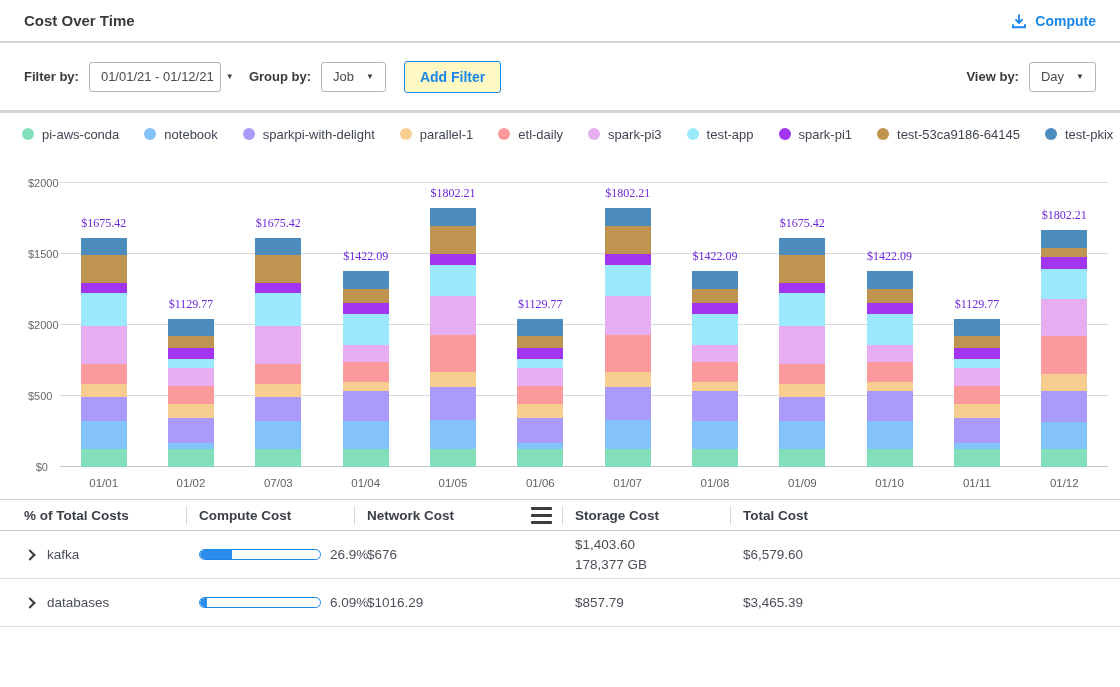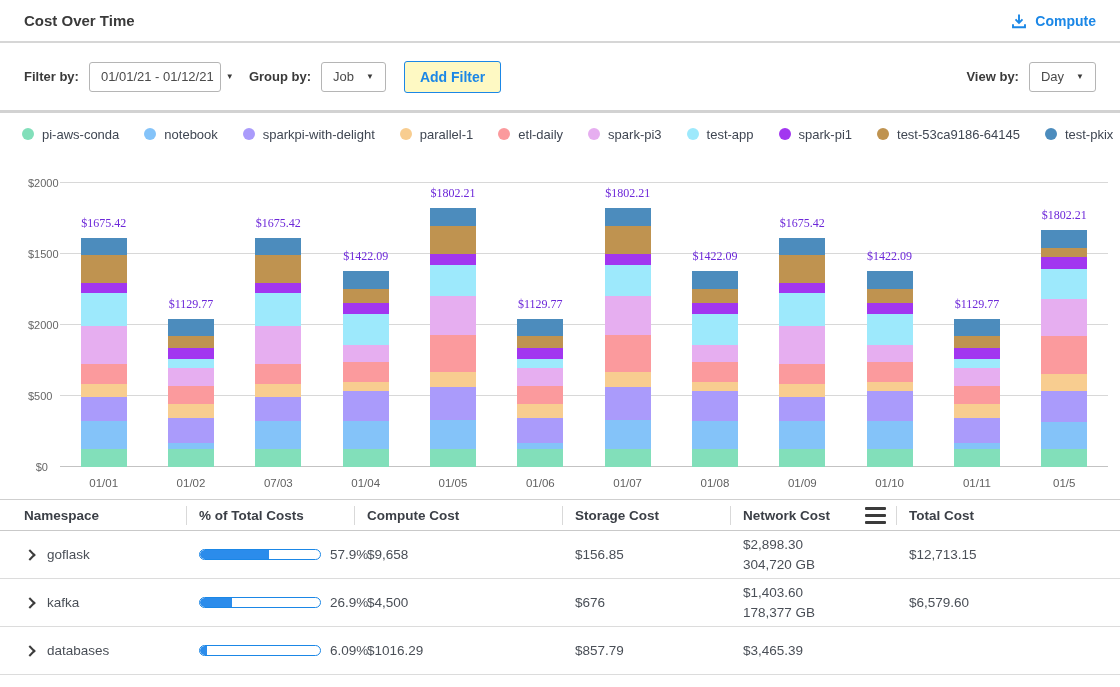--- a/index.html
+++ b/index.html
@@ -351,82 +351,59 @@
       <div class="xlabel">01/02</div>
       <div class="xlabel">07/03</div>
       <div class="xlabel">01/04</div>
       <div class="xlabel">01/05</div>
       <div class="xlabel">01/06</div>
       <div class="xlabel">01/07</div>
       <div class="xlabel">01/08</div>
       <div class="xlabel">01/09</div>
       <div class="xlabel">01/10</div>
       <div class="xlabel">01/11</div>
-      <div class="xlabel">01/5</div>
+      <div class="xlabel">01/12</div>
     </div>
   </div>
 
 <div class="table">
   <div class="thead" id="thead">
       <div class="th">
-        <span>Namespace</span>
-      </div>
-      <div class="th">
         <span>% of Total Costs</span>
       </div>
       <div class="th">
         <span>Compute Cost</span>
-      </div>
-      <div class="th">
-        <span>Storage Cost</span>
       </div>
       <div class="th">
         <span>Network Cost</span>
         <span class="burger">
           <span></span>
           <span></span>
           <span></span>
         </span>
       </div>
       <div class="th">
+        <span>Storage Cost</span>
+      </div>
+      <div class="th">
         <span>Total Cost</span>
       </div>
     </div>
   <div id="tbody">
       <div class="trow">
         <div class="cell ns">
           <span class="chev"></span>
-          <span>goflask</span>
-        </div>
-        <div class="cell pct">
-          <div class="pbar">
-            <div class="pfill" style="width: 57.9%;"></div>
-          </div>
-          <span>57.9%</span>
-        </div>
-        <div class="cell">$9,658</div>
-        <div class="cell">$156.85</div>
-        <div class="cell">
-          <div class="net-line">$2,898.30</div>
-          <div class="net-line">304,720 GB</div>
-        </div>
-        <div class="cell">$12,713.15</div>
-      </div>
-      <div class="trow">
-        <div class="cell ns">
-          <span class="chev"></span>
           <span>kafka</span>
         </div>
         <div class="cell pct">
           <div class="pbar">
             <div class="pfill" style="width: 26.9%;"></div>
           </div>
           <span>26.9%</span>
         </div>
-        <div class="cell">$4,500</div>
         <div class="cell">$676</div>
         <div class="cell">
           <div class="net-line">$1,403.60</div>
           <div class="net-line">178,377 GB</div>
         </div>
         <div class="cell">$6,579.60</div>
       </div>
       <div class="trow">
         <div class="cell ns">
           <span class="chev"></span>

